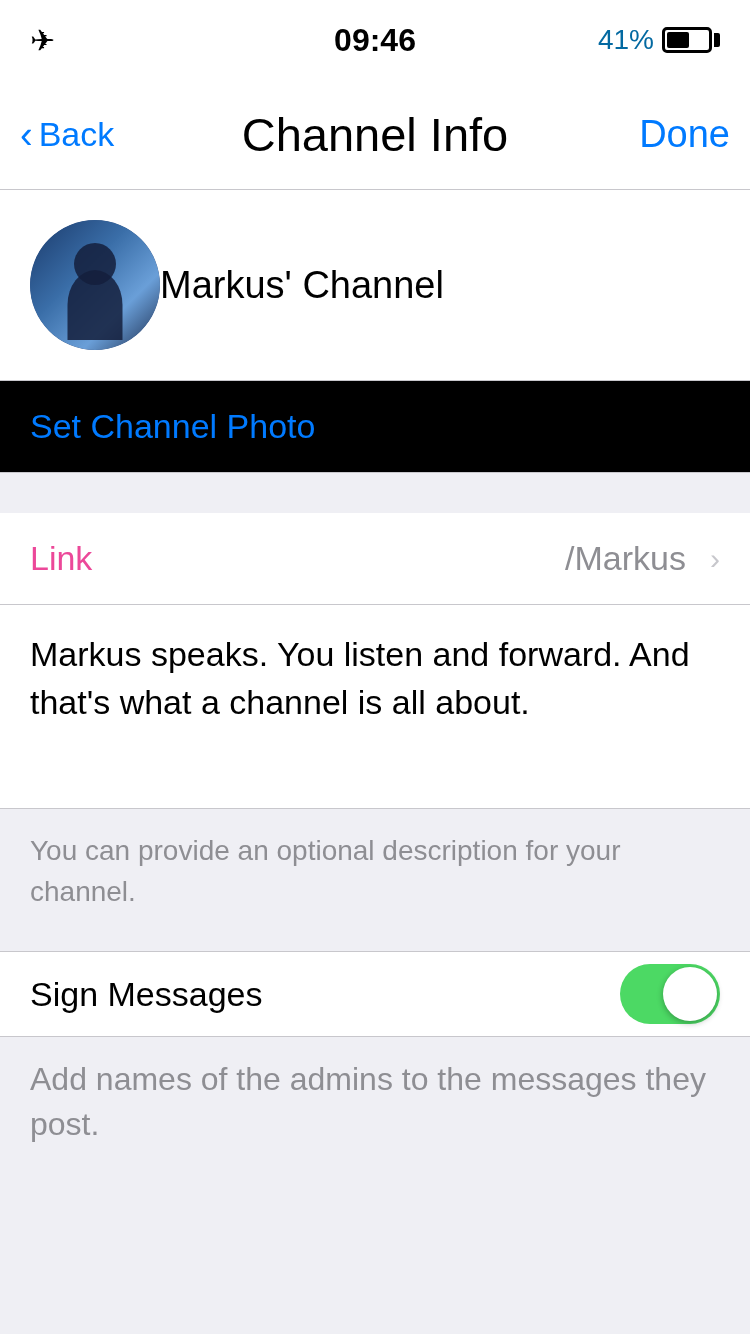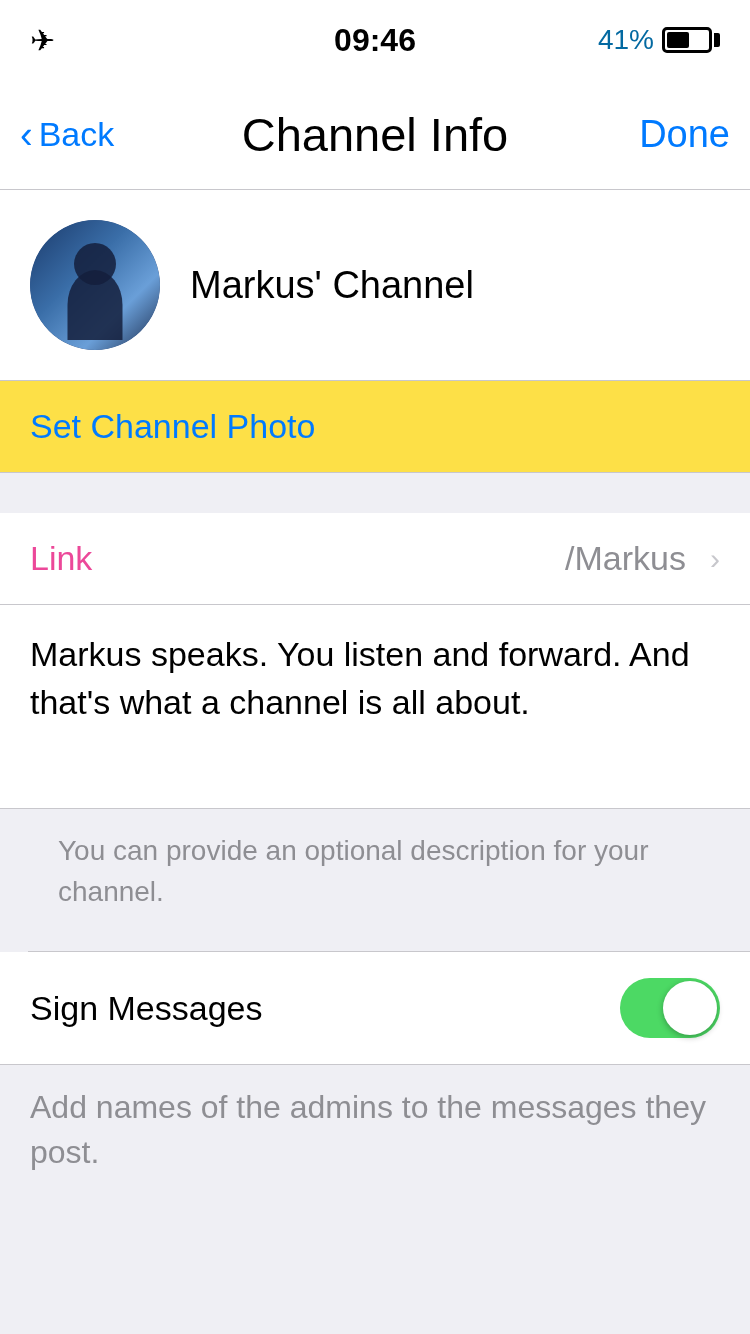--- a/index.html
+++ b/index.html
@@ -109,21 +109,20 @@
       font-size: 38px;
       cursor: pointer;
     }
 
     
     .channel-header {
       background: #fff;
       padding: 30px 30px;
       display: flex;
       align-items: center;
-      gap: 30px;
       border-bottom: 1px solid #c8c7cc;
     }
     .avatar {
       width: 130px;
       height: 130px;
       border-radius: 50%;
       overflow: hidden;
       flex-shrink: 0;
       background: #3a5a8c;
       display: flex;
@@ -165,21 +164,21 @@
       flex: 1;
       border: none;
       outline: none;
       font-size: 38px;
       color: #000;
       background: transparent;
     }
 
     
     .set-photo-section {
-      background: #fde047;
+      background: #000000;
       padding: 26px 30px;
       border-bottom: 1px solid #c8c7cc;
     }
     .set-photo-btn {
       color: #007aff;
       font-size: 34px;
       cursor: pointer;
       background: none;
       border: none;
       padding: 0;
@@ -232,32 +231,31 @@
       resize: none;
       background: transparent;
       font-family: inherit;
     }
 
     
     .hint-section {
       background: #efeff4;
       padding: 20px 30px 40px;
       border-bottom: 1px solid #c8c7cc;
-      margin-left: 28px;
     }
     .hint-text {
       font-size: 28px;
       color: #8e8e93;
       line-height: 1.4;
     }
 
     
     .sign-messages-row {
       background: #fff;
-      padding: 26px 30px;
+      padding: 12px 30px;
       display: flex;
       align-items: center;
       justify-content: space-between;
       border-bottom: 1px solid #c8c7cc;
       margin-top: 0;
     }
     .sign-label {
       font-size: 34px;
       color: #000;
     }

